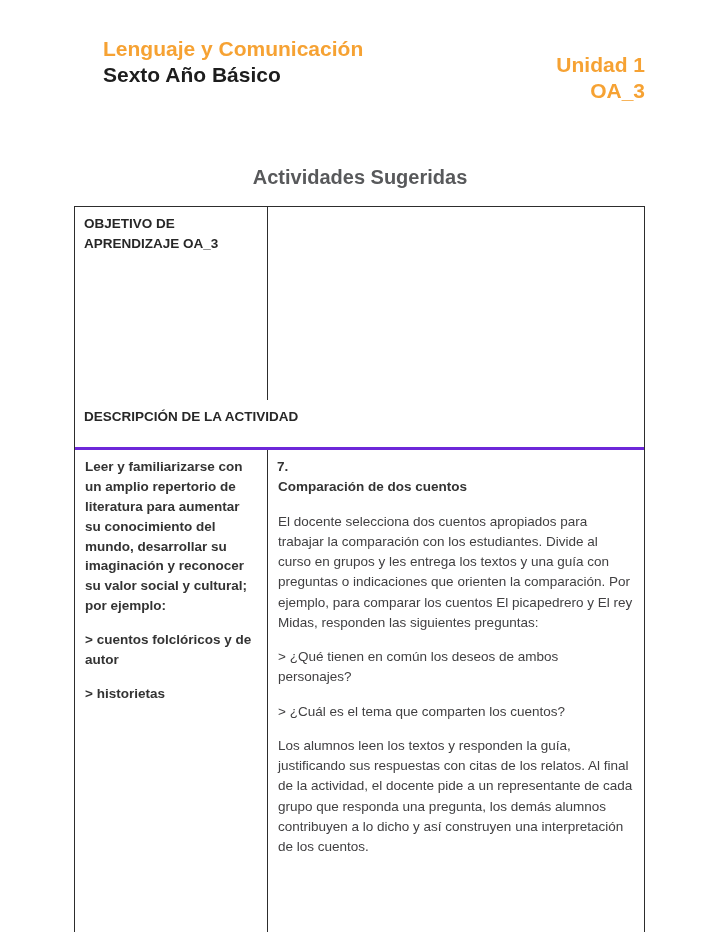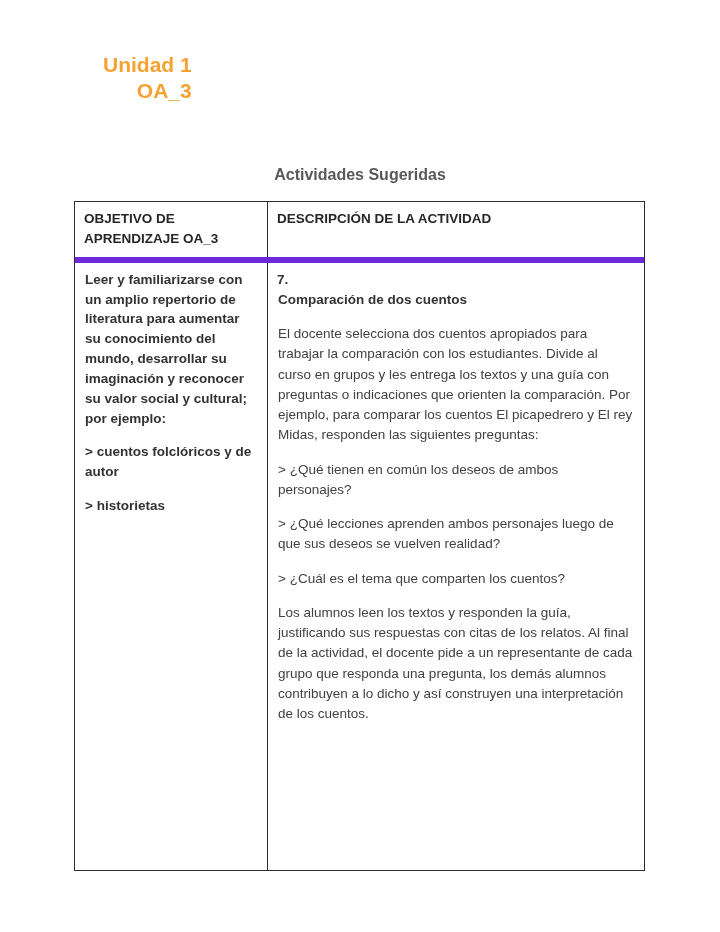--- a/index.html
+++ b/index.html
@@ -43,21 +43,21 @@
   .header-right .oa {
     font-size: 21px;
     font-weight: bold;
     color: #F6A233;
     line-height: 1.22;
   }
   
   .page-title {
     margin: 63px 0 0 0;
     text-align: center;
-    font-size: 16px;
+    font-size: 20px;
     font-weight: bold;
     color: #58595B;
   }
   
   .acts-table {
     margin: 17px 75px 0 74px;
     border: 1px solid #2d2d2d;
     box-sizing: border-box;
   }
   .t-row {
@@ -73,21 +73,22 @@
   }
   .col1 {
     width: 193px;
     flex: 0 0 193px;
     border-right: 1px solid #2d2d2d;
   }
   .col2 {
     flex: 1 1 auto;
   }
   .header-row {
-    border-bottom: 6px solid #6d28d9;
+    border-bottom: 3px solid #6d28d9;
+    flex-direction: column;
   }
   .header-row .t-cell {
     font-weight: bold;
     color: #272727;
     min-height: 47px;
   }
   .header-row .col2 {
   }
   .body-row {
     min-height: 607px;
@@ -110,20 +111,24 @@
     font-weight: bold;
     color: #333333;
   }
 </style>
 </head>
 <body>
 
 <div class="page">
 
   <header class="doc-header">
+    <div class="header-left">
+      <div class="subject">Lenguaje y Comunicación</div>
+      <div class="grade">Sexto Año Básico</div>
+    </div>
     <div class="header-right">
       <div class="unit">Unidad 1</div>
       <div class="oa">OA_3</div>
     </div>
   </header>
 
   <h1 class="page-title">Actividades Sugeridas</h1>
 
   <div class="acts-table">
 
@@ -138,21 +143,20 @@
         <p>Leer y familiarizarse con un amplio repertorio de literatura para aumentar su conocimiento del mundo, desarrollar su imaginación y reconocer su valor social y cultural; por ejemplo:</p>
         <p>&gt; cuentos folclóricos y de autor</p>
         <p>&gt; historietas</p>
       </div>
 
       <div class="t-cell col2 activity">
         <p class="act-head tight">7.</p>
         <p class="act-head">Comparación de dos cuentos</p>
         <p>El docente selecciona dos cuentos apropiados para trabajar la comparación con los estudiantes. Divide al curso en grupos y les entrega los textos y una guía con preguntas o indicaciones que orienten la comparación. Por ejemplo, para comparar los cuentos El picapedrero y El rey Midas, responden las siguientes preguntas:</p>
         <p>&gt; ¿Qué tienen en común los deseos de ambos personajes?</p>
-        <p>&gt; ¿Qué lecciones aprenden ambos personajes luego de que sus deseos se vuelven realidad?</p>
         <p>&gt; ¿Cuál es el tema que comparten los cuentos?</p>
         <p class="last">Los alumnos leen los textos y responden la guía, justificando sus respuestas con citas de los relatos. Al final de la actividad, el docente pide a un representante de cada grupo que responda una pregunta, los demás alumnos contribuyen a lo dicho y así construyen una interpretación de los cuentos.</p>
       </div>
 
     </div>
   </div>
 
 </div>
 
 </body></html>

